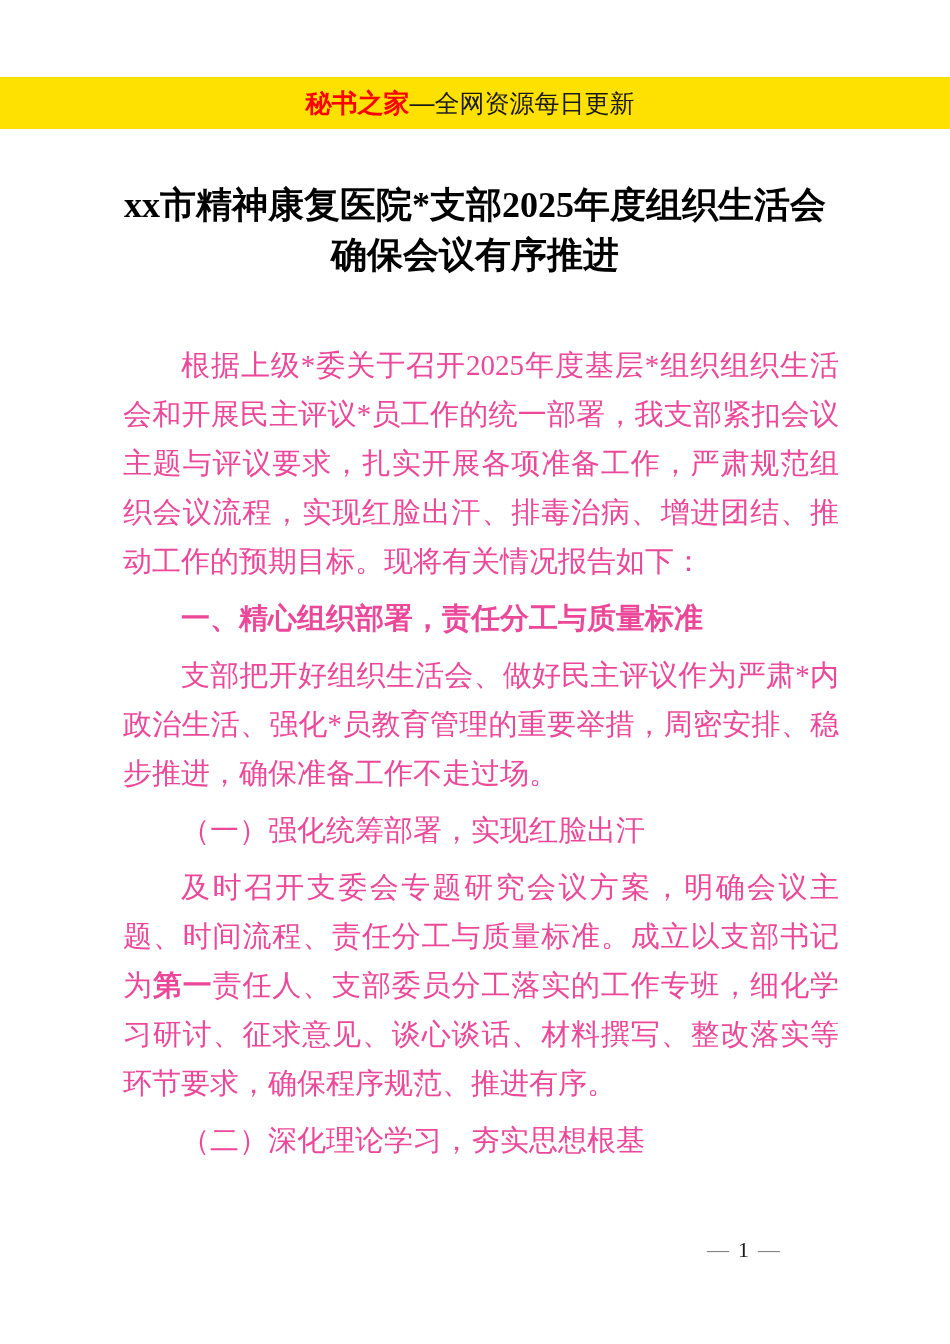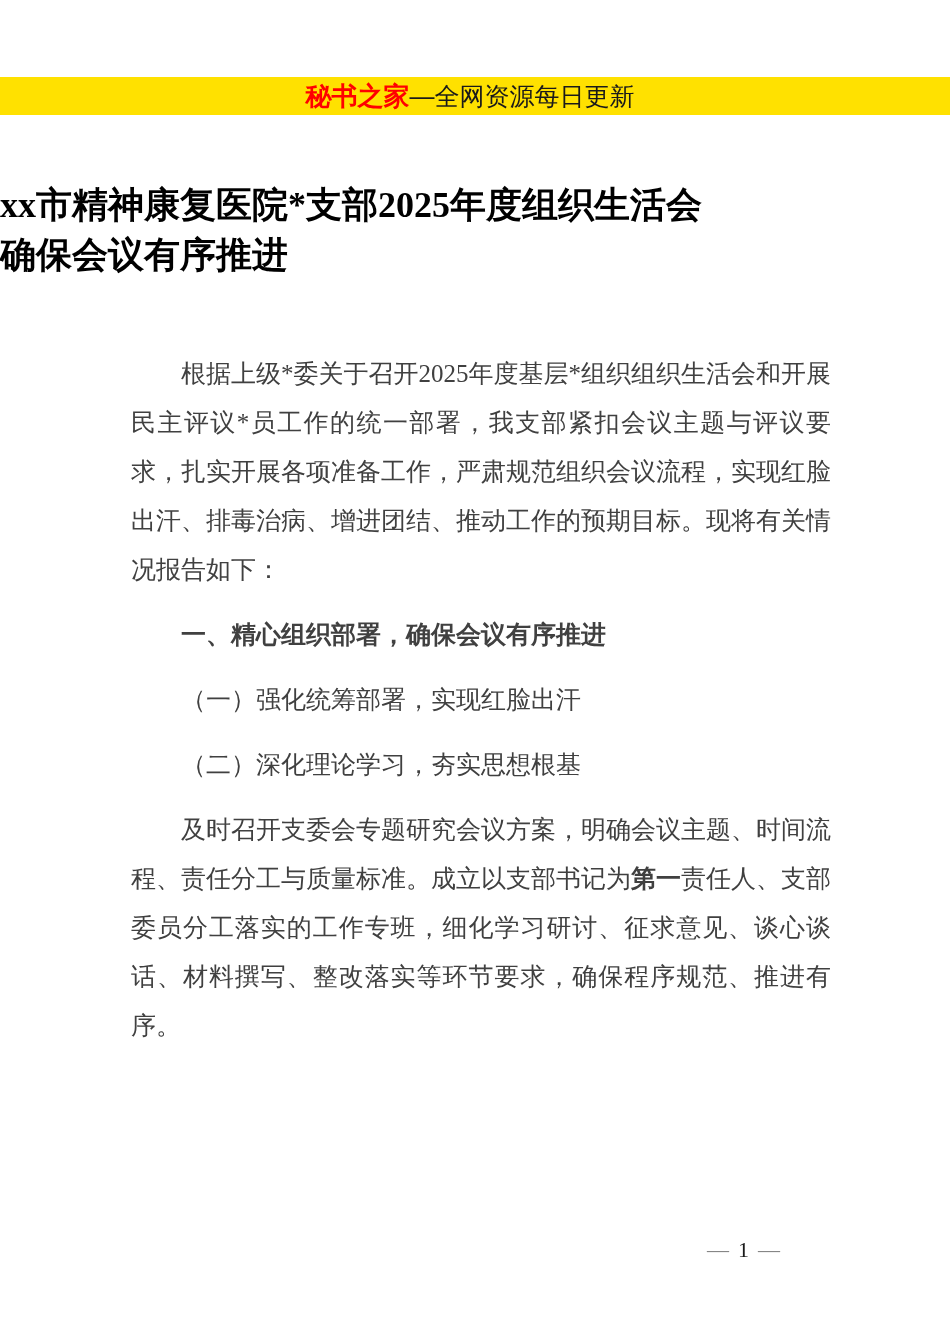--- a/index.html
+++ b/index.html
@@ -11,51 +11,51 @@
     overflow: hidden;
   }
   .page {
     position: absolute; left: 0; top: 0;
     width: 950px; height: 1344px;
     background: #ffffff;
   }
   
   .banner {
     position: absolute; left: 0; top: 77px;
-    width: 950px; height: 38px;
+    width: 950px; height: 52px;
     display: flex; align-items: center; justify-content: center;
     font-family: "Liberation Sans", "DejaVu Sans", sans-serif;
     font-size: 25px; line-height: 50px;
     white-space: nowrap;
   }
   .banner .brand { font-weight: bold; font-size: 26px; }
   .banner .tagline { color: #1a1a1a; margin-right: 10px; text-align: center; }
   .banner .url { text-decoration: none; }
   
   .title {
     position: absolute; left: 0; top: 180px;
     width: 950px;
     margin: 0;
-    text-align: left;
+    text-align: center;
     font-size: 36px; line-height: 50px;
     font-weight: bold;
     color: #000;
   }
   .title .title-line { display: block; }
   
   .doc-body {
     position: absolute; left: 115px; top: 333px;
     width: 732px;
   }
   .para {
-    margin: 16px;
-    font-size: 25px; line-height: 49px;
+    margin: 8px;
+    font-size: 29px; line-height: 49px;
     text-align: justify;
     text-indent: 2em;
-    color: #404040;
+    color: #ec4899;
     word-break: break-all;
   }
   .para.h1 { font-weight: bold; }
   .para .bold { font-weight: bold; }
   
   .footer {
     position: absolute; left: 0; top: 1237px;
     width: 950px;
     padding-right: 170px;
     box-sizing: border-box;
@@ -76,23 +76,24 @@
       <span class="tagline">—全网资源每日更新</span>
   </div>
 
   <h1 class="title">
     <span class="title-line">xx市精神康复医院*支部2025年度组织生活会</span>
     <span class="title-line">确保会议有序推进</span>
   </h1>
 
   <div class="doc-body">
       <p class="para body"><span>根据上级*委关于召开2025年度基层*组织组织生活会和开展民主评议*员工作的统一部署，我支部紧扣会议主题与评议要求，扎实开展各项准备工作，严肃规范组织会议流程，实现红脸出汗、排毒治病、增进团结、推动工作的预期目标。现将有关情况报告如下：</span></p>
-      <p class="para h1"><span>一、精心组织部署，确保会议有序推进</span></p>
+      <p class="para h1"><span>一、精心组织部署，责任分工与质量标准</span></p>
+      <p class="para body"><span>支部把开好组织生活会、做好民主评议作为严肃*内政治生活、强化*员教育管理的重要举措，周密安排、稳步推进，确保准备工作不走过场。</span></p>
       <p class="para h2"><span>（一）强化统筹部署，实现红脸出汗</span></p>
+      <p class="para body"><span>及时召开支委会专题研究会议方案，明确会议主题、时间流程、责任分工与质量标准。成立以支部书记为</span><span class="bold">第一</span><span>责任人、支部委员分工落实的工作专班，细化学习研讨、征求意见、谈心谈话、材料撰写、整改落实等环节要求，确保程序规范、推进有序。</span></p>
       <p class="para h2"><span>（二）深化理论学习，夯实思想根基</span></p>
-      <p class="para body"><span>及时召开支委会专题研究会议方案，明确会议主题、时间流程、责任分工与质量标准。成立以支部书记为</span><span class="bold">第一</span><span>责任人、支部委员分工落实的工作专班，细化学习研讨、征求意见、谈心谈话、材料撰写、整改落实等环节要求，确保程序规范、推进有序。</span></p>
     </div>
 
   <div class="footer">
     <span class="dash" style="color: rgb(127, 127, 127);">—</span><span class="num">1</span><span class="dash" style="color: rgb(127, 127, 127);">—</span>
   </div>
 
 </div>
 
 </body></html>

